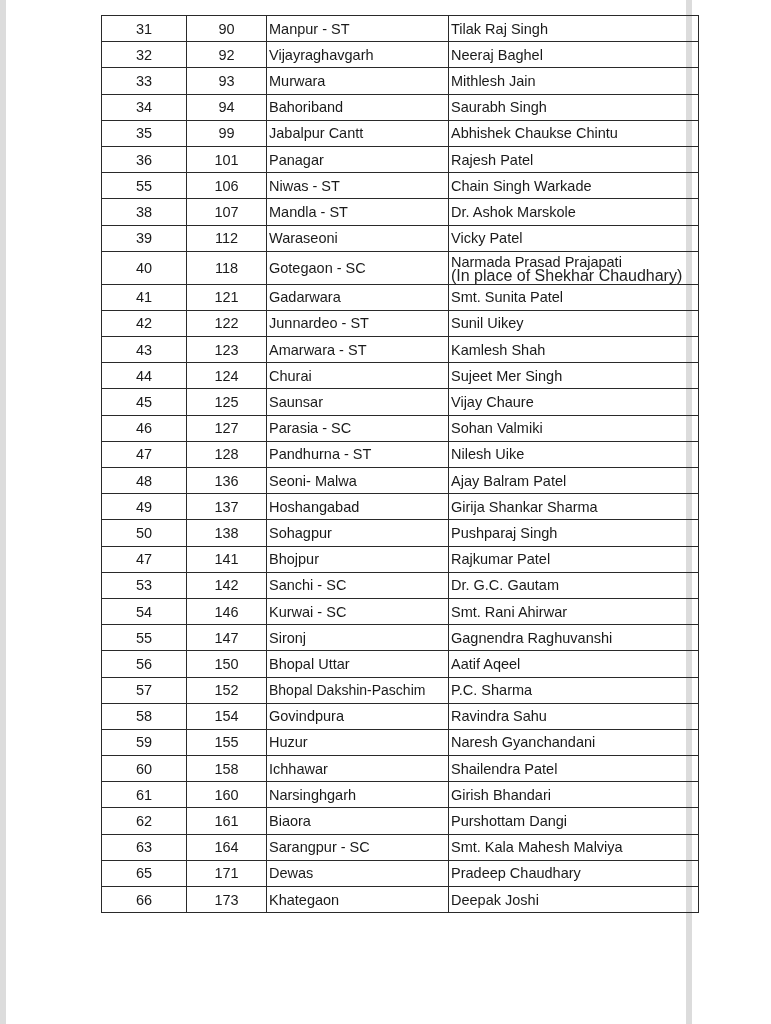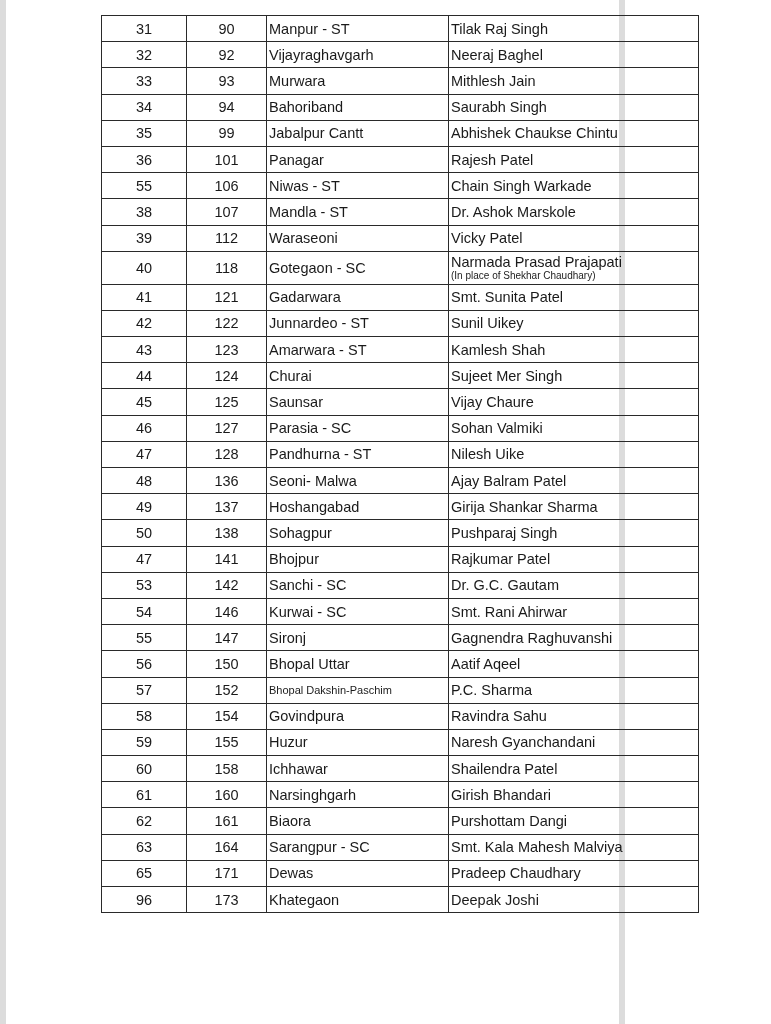--- a/index.html
+++ b/index.html
@@ -5,21 +5,21 @@
     html, body {
       margin: 0;
       padding: 0;
       width: 771px;
       height: 1024px;
       overflow: hidden;
       background: #ffffff;
     }
     .page {
       position: relative;
-      width: 625px;
+      width: 692px;
       height: 1024px;
       background: #ffffff;
     }
     .edge-left {
       position: absolute;
       left: 0; top: 0;
       width: 6px; height: 1024px;
       background: #dcdcdc;
     }
     .edge-right {
@@ -50,26 +50,26 @@
     }
     table.list col.c1 { width: 85px; }
     table.list col.c2 { width: 80px; }
     table.list col.c3 { width: 182px; }
     table.list col.c4 { width: 250px; }
     td.sno, td.acno { text-align: center; }
     td.ac, td.cand { text-align: left; }
     tr.tall td { height: 32px; }
     .note {
       display: block;
-      font-size: 10px;
+      font-size: 16px;
       line-height: 11px;
       color: #222;
     }
     .main-name { display: block; line-height: 16px; }
-    .small { font-size: 11px; }
+    .small { font-size: 14px; }
   </style>
 </head>
 <body>
 
 <div class="page">
   <div class="edge-left"></div>
   <div class="edge-right"></div>
 
   <table class="list">
     <colgroup>
@@ -274,20 +274,20 @@
           <td class="ac">Sarangpur - SC</td>
           <td class="cand">Smt. Kala Mahesh Malviya</td>
         </tr>
         <tr>
           <td class="sno">65</td>
           <td class="acno">171</td>
           <td class="ac">Dewas</td>
           <td class="cand">Pradeep Chaudhary</td>
         </tr>
         <tr>
-          <td class="sno">96</td>
+          <td class="sno">66</td>
           <td class="acno">173</td>
           <td class="ac">Khategaon</td>
           <td class="cand">Deepak Joshi</td>
         </tr>
       </tbody>
   </table>
 </div>
 
 </body></html>

